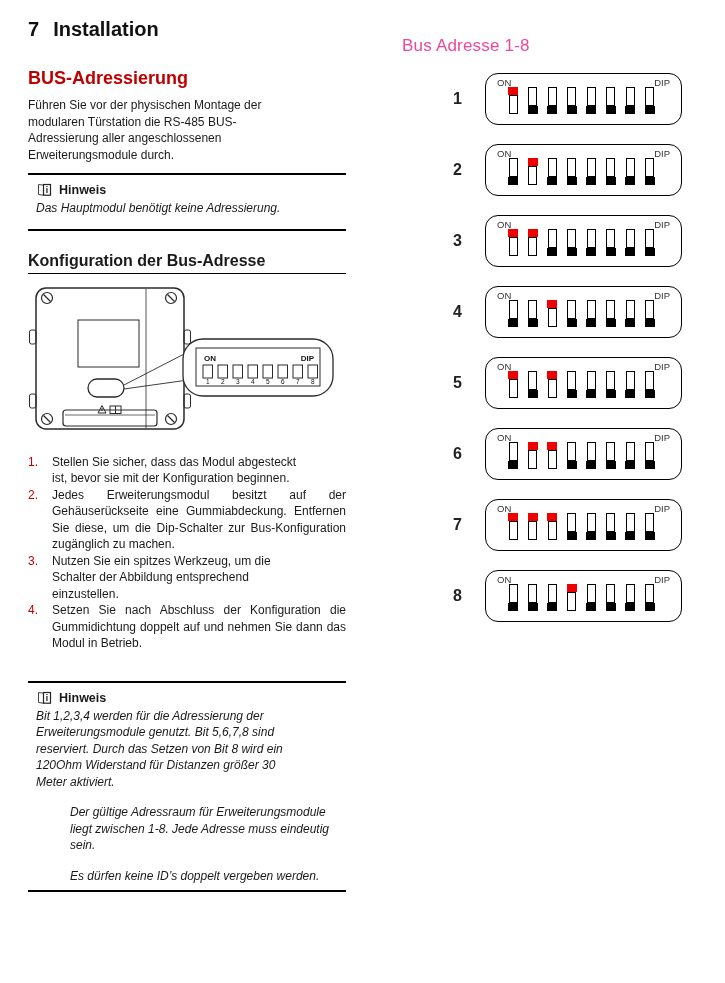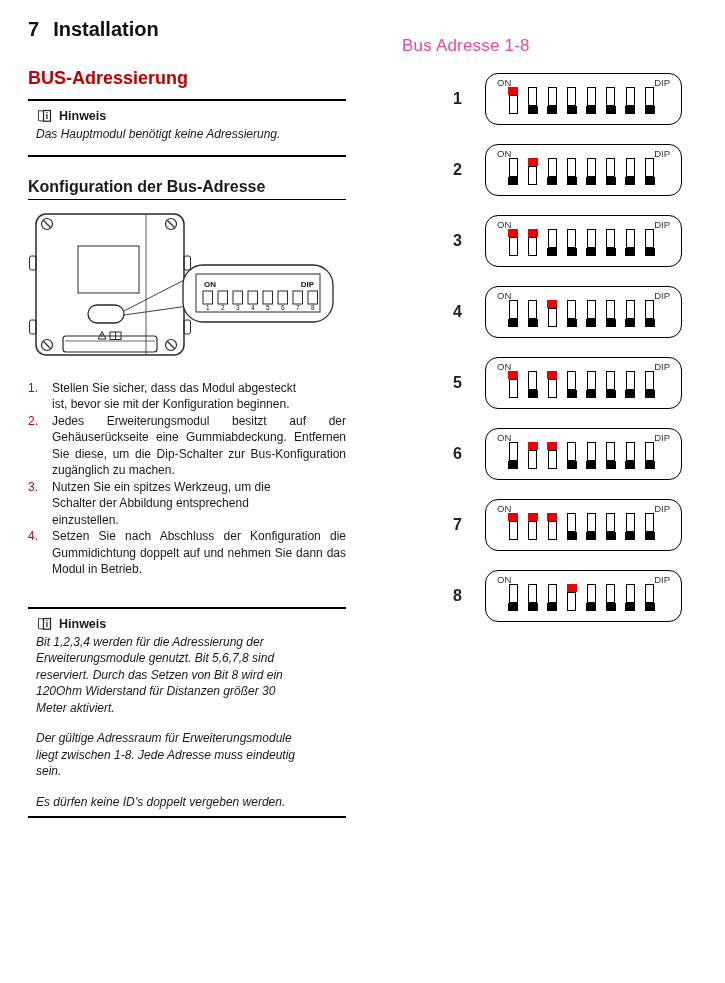--- a/index.html
+++ b/index.html
@@ -15,21 +15,21 @@
   .h2{font-size:18px;font-weight:bold;line-height:22px;color:var(--accent,#c00000);margin-top:25px;}
   .body-text{font-size:12px;line-height:16.5px;}
   .pre{white-space:pre-line;}
   .intro{margin-top:8px;}
   .note{border-top:2.5px solid #000;border-bottom:2.5px solid #000;padding:7px 0 12px 8px;}
   .note1{margin-top:10px;}
   .note2{margin-top:29px;padding-bottom:6px;}
   .note-header{display:flex;align-items:center;font-size:12.5px;font-weight:bold;line-height:16px;}
   .note-header svg{margin-right:6px;flex:0 0 auto;}
   .note p{margin:2px 0 0 0;font-style:italic;}
-  .note2 p.gap{margin-top:14px;}
+  .note2 p.gap{margin-top:14px;margin-left:34px;}
   .h3{font-size:16px;font-weight:bold;line-height:18px;margin-top:21px;padding-bottom:3px;border-bottom:1.5px solid #000;}
   .figure{margin-top:8px;}
   .steps{margin-top:10px;}
   .step{display:flex;font-size:12px;line-height:16.5px;}
   .step-num{width:24px;flex:0 0 auto;color:var(--accent,#c00000);}
   .step-text{flex:1;}
   .step-text.justify{text-align:justify;}
 
   .right-title{position:absolute;left:402px;top:36px;font-size:17px;line-height:20px;color:#ec4899;letter-spacing:0.2px;}
   .panels{position:absolute;left:430px;top:73px;}
@@ -52,20 +52,24 @@
 
 <div class="left-col">
 
   <div class="h1">
     <span class="num">7</span>
     <span>Installation</span>
   </div>
 
   <div class="h2">BUS-Adressierung</div>
 
+  <p class="body-text pre intro" style="margin:8px 0 0 0;">Führen Sie vor der physischen Montage der
+modularen Türstation die RS-485 BUS-
+Adressierung aller angeschlossenen
+Erweiterungsmodule durch.</p>
 
   <div class="note note1">
     <div class="note-header">
       <svg width="17" height="14" viewBox="0 0 17 14">
         <path d="M2.5 1.5 L7.5 2.2 L7.5 12.2 L2.5 11.5 Z" fill="none" stroke="#444" stroke-width="1"></path>
         <rect x="7.5" y="1.5" width="7" height="10.7" fill="none" stroke="#222" stroke-width="1.2"></rect>
         <text x="11" y="10" font-size="8.5" font-weight="bold" text-anchor="middle" fill="#111">i</text>
       </svg>
       <span>Hinweis</span>
     </div>

